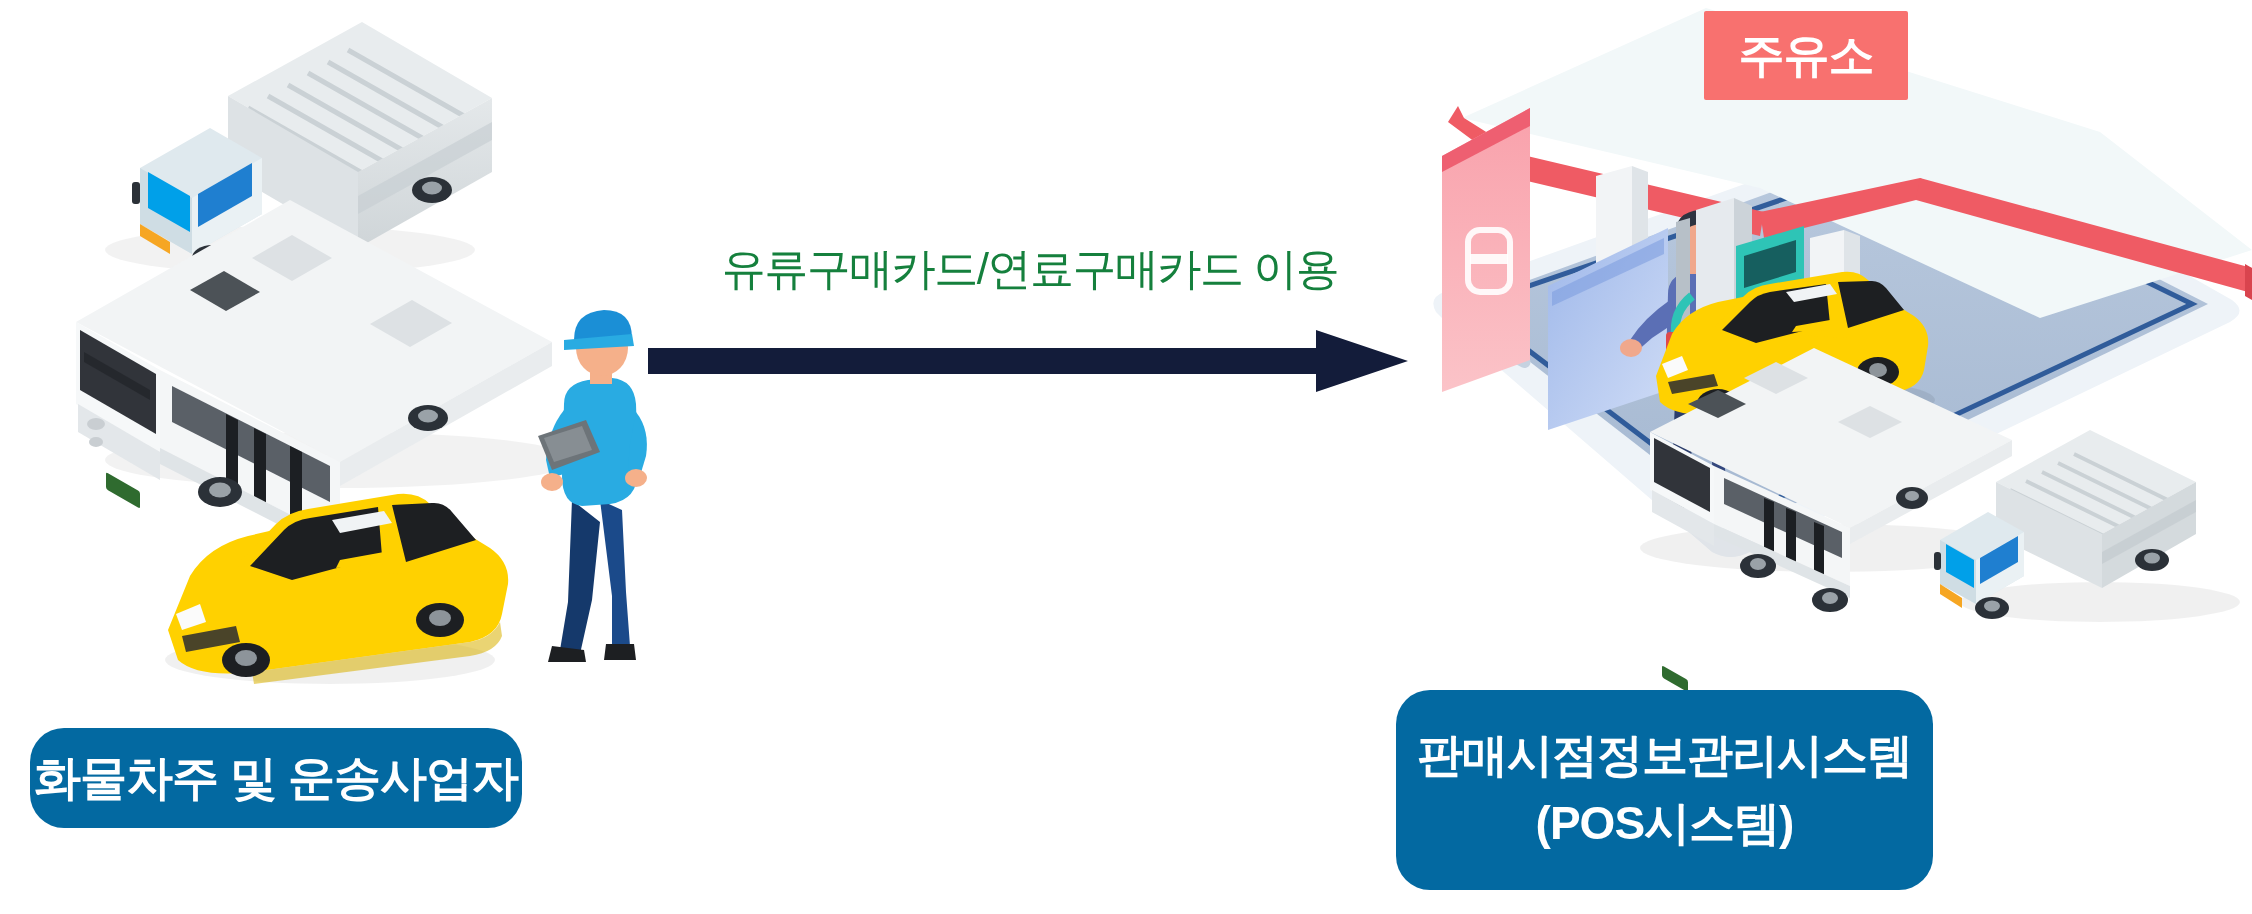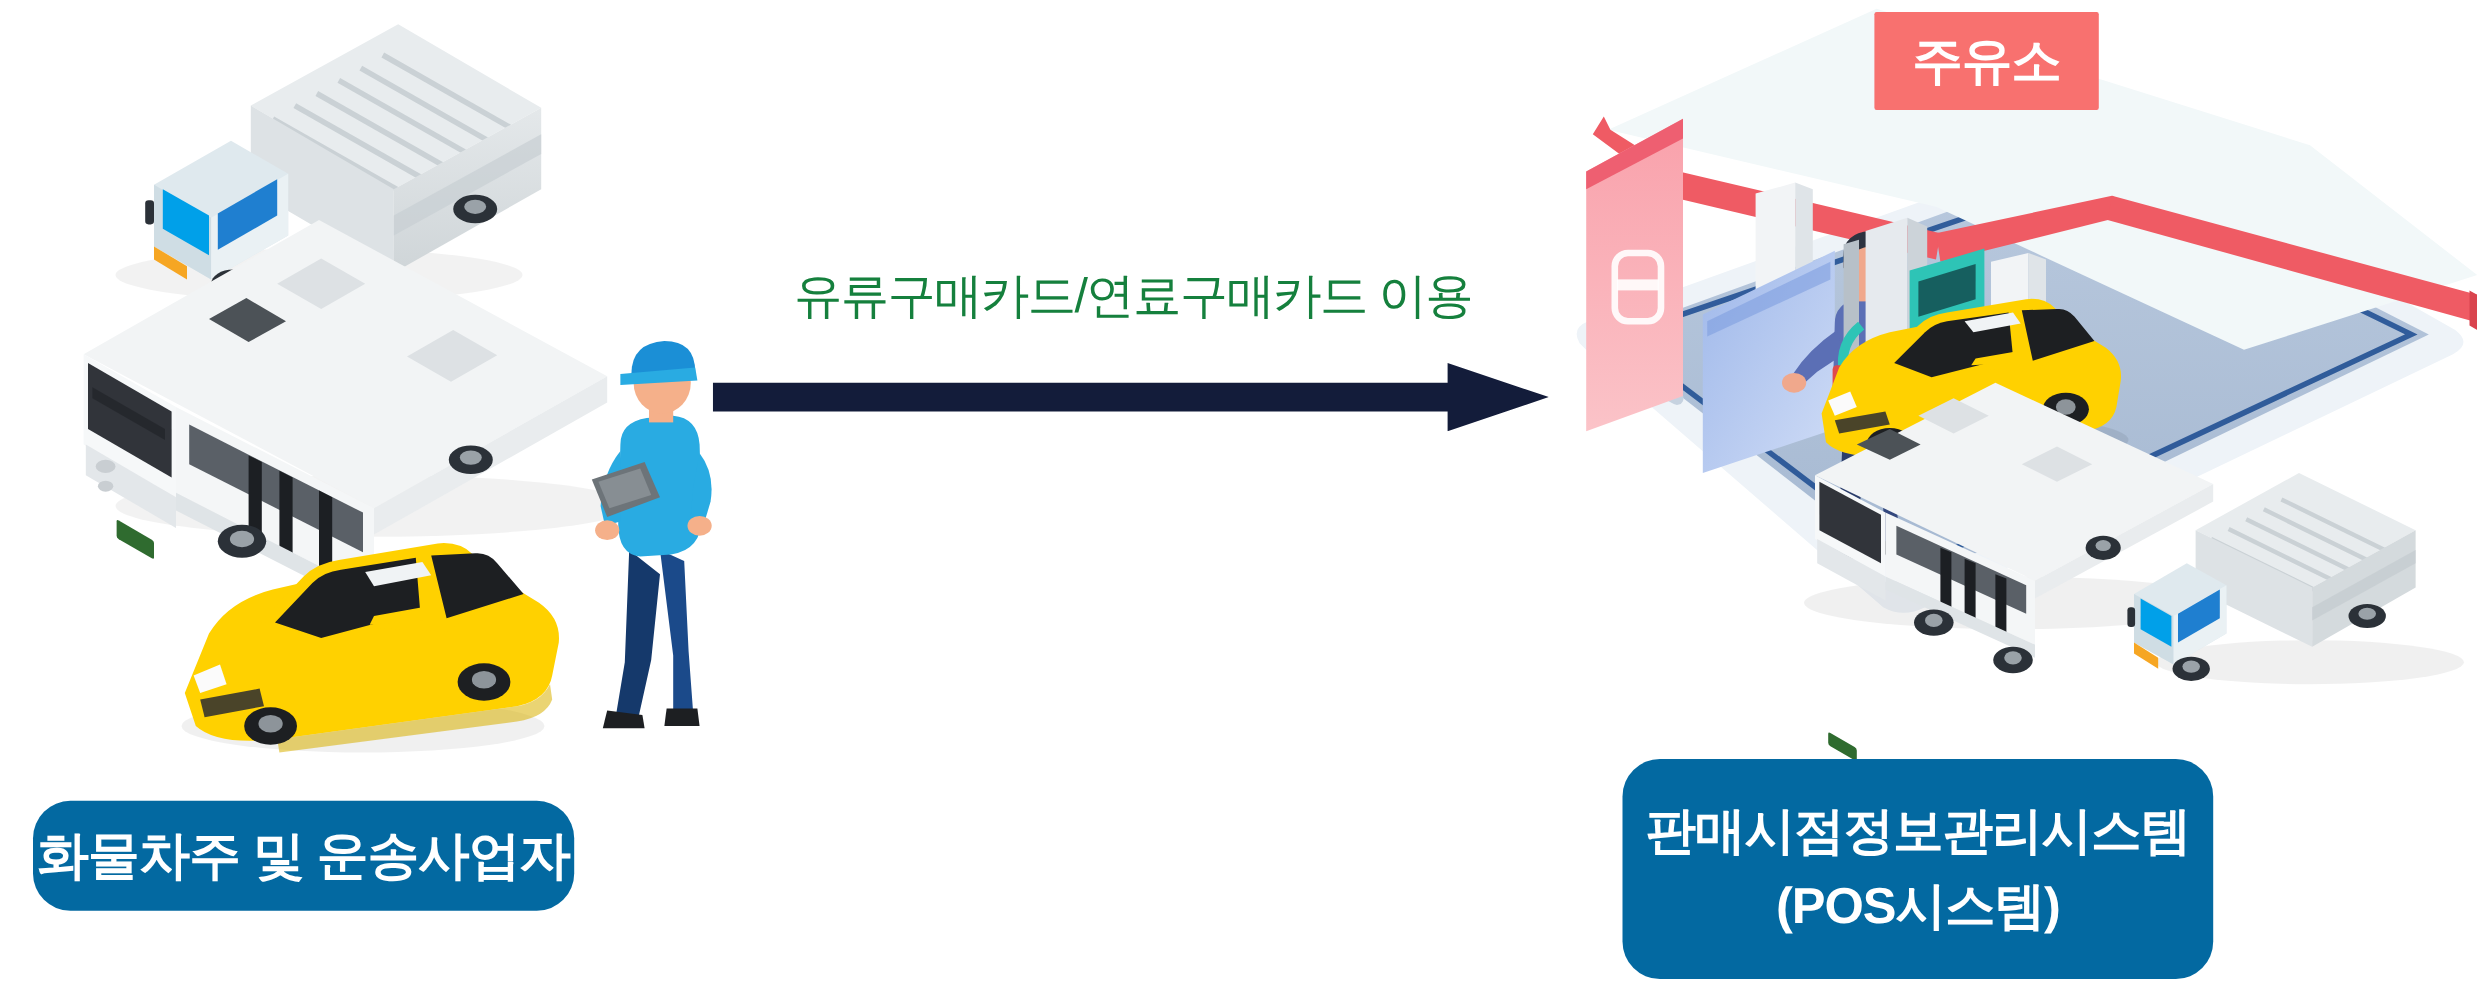--- a/index.html
+++ b/index.html
@@ -35,21 +35,21 @@
     box-sizing: border-box;
   }
   #pill-left {
     left: 30px;
     top: 728px;
     width: 492px;
     height: 100px;
     font-size: 47px;
   }
   #pill-right {
-    left: 1475px;
+    left: 1396px;
     top: 690px;
     width: 537px;
     height: 200px;
     font-size: 46px;
     flex-direction: column;
   }
   #pill-right .line2 { margin-top: 18px; }
 
   
   #badge-gas {

